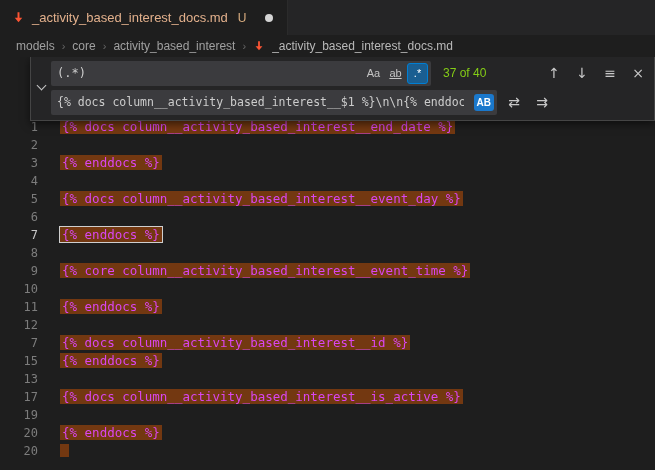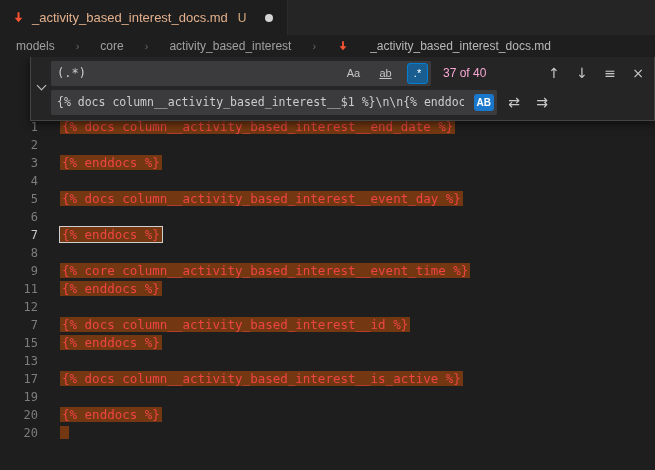--- a/index.html
+++ b/index.html
@@ -16,38 +16,38 @@
     background: #1e1e1e; border-right: 1px solid #2b2b2b; cursor: pointer;
   }
   .file-icon { display: flex; align-items: center; }
   .tab-label { color: #e2b08c; font-size: 13px; }
   .git-u { color: #dcaf80; font-size: 12px; margin-left: 3px; }
   .dot { width: 8px; height: 8px; border-radius: 50%; background: #d4d4d4; margin-left: 11px; }
 
   
   .breadcrumbs {
     height: 22px; background: #1e1e1e; display: flex; align-items: center;
-    padding-left: 16px; gap: 21px; font-size: 12px; color: #a0a0a0;
+    padding-left: 16px; gap: 7px; font-size: 12px; color: #a0a0a0;
   }
   .crumb { cursor: pointer; }
   .crumb-sep { color: #686868; font-size: 11px; }
   .crumb-file { color: #b9b9b9; }
   .breadcrumbs .file-icon svg { width: 12px; height: 12px; }
 
   
   .editor { position: relative; height: 413px; overflow: hidden; }
   .lines { padding-top: 61px; }
   .line {
     display: flex; height: 18px; line-height: 18px;
     font-family: "DejaVu Sans Mono", monospace; font-size: 12.5px;
   }
   .ln { width: 38px; flex: none; text-align: right; color: #7d7d7d; font-size: 12px; }
   .ln.cur { color: #c8c8c8; }
   .lc { margin-left: 22px; white-space: pre; color: #d4d4d4; }
-  .match { background: rgba(234, 92, 0, 0.42); color: #ef4444; padding: 0 2px; }
+  .match { background: rgba(234, 92, 0, 0.42); color: #d946ef; padding: 0 2px; }
   .match.current { outline: 1px solid #cfcfcf; }
   .empty-match { display: inline-block; width: 9px; height: 13px; margin-top: 2px; background: rgba(234, 92, 0, 0.42); }
 
   
   .find-widget {
     position: absolute; top: 0; left: 30px; right: 0;
     background: #252526;
     border: 1px solid #454545; border-top: none;
     box-shadow: 0 3px 8px rgba(0,0,0,0.55);
     display: flex; padding: 3px 5px 5px 0;
@@ -64,25 +64,25 @@
   .find-wrap { width: 380px; }
   .replace-wrap { width: 446px; }
   input.txt {
     background: transparent; border: none; outline: none; color: #cccccc;
     font-family: "DejaVu Sans Mono", monospace; font-size: 12px;
     padding: 0 6px; flex: 1; min-width: 0;
   }
   input.txt.small { font-size: 11.5px; }
   .opt {
     width: 21px; height: 21px; flex: none; display: flex; align-items: center; justify-content: center;
-    color: #c5c5c5; font-size: 11px; border-radius: 3px; margin-left: 11px; cursor: pointer;
+    color: #c5c5c5; font-size: 11px; border-radius: 3px; margin-left: 1px; cursor: pointer;
   }
   .opt.ww { text-decoration: underline; }
   .opt.active { background: rgba(0, 124, 214, 0.55); border: 1px solid #007fd4; color: #ffffff; }
-  .results { color: #f9a8d4; font-size: 12px; margin-left: 6px; white-space: nowrap; flex: none; }
+  .results { color: #84cc16; font-size: 12px; margin-left: 6px; white-space: nowrap; flex: none; }
   .spacer { flex: 1; }
   .icon-btn {
     width: 22px; height: 22px; flex: none; display: flex; align-items: center; justify-content: center;
     color: #c8c8c8; font-size: 14px; border-radius: 3px; cursor: pointer;
     font-family: "DejaVu Sans", sans-serif;
   }
   .ab-badge {
     flex: none; background: #1a78cc; color: #ffffff; font-size: 10px; font-weight: bold;
     padding: 3px 3px; border-radius: 3px; margin-left: 4px; cursor: pointer;
     font-family: "Liberation Sans", sans-serif;
@@ -149,20 +149,24 @@
         <div class="ln cur">7</div>
         <div class="lc"><span class="match current">{% enddocs %}</span></div>
       </div>
       <div class="line">
         <div class="ln">8</div>
         <div class="lc"></div>
       </div>
       <div class="line">
         <div class="ln">9</div>
         <div class="lc"><span class="match">{% core column__activity_based_interest__event_time %}</span></div>
+      </div>
+      <div class="line">
+        <div class="ln">10</div>
+        <div class="lc"></div>
       </div>
       <div class="line">
         <div class="ln">11</div>
         <div class="lc"><span class="match">{% enddocs %}</span></div>
       </div>
       <div class="line">
         <div class="ln">12</div>
         <div class="lc"></div>
       </div>
       <div class="line">

